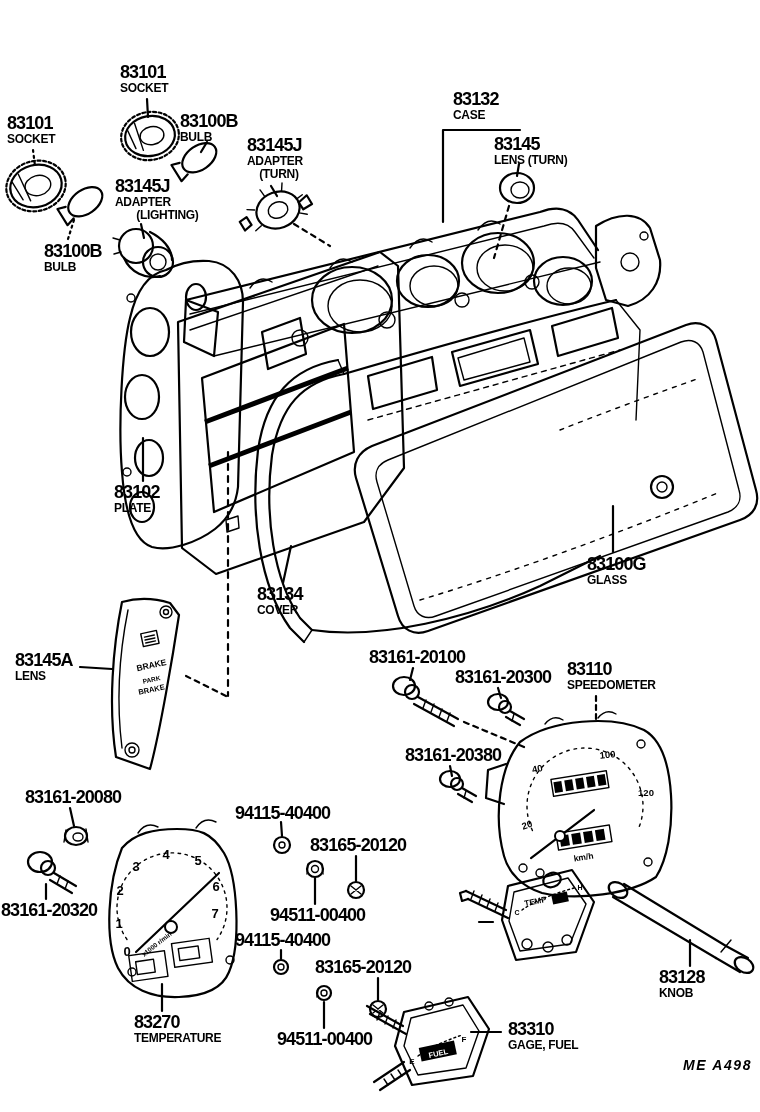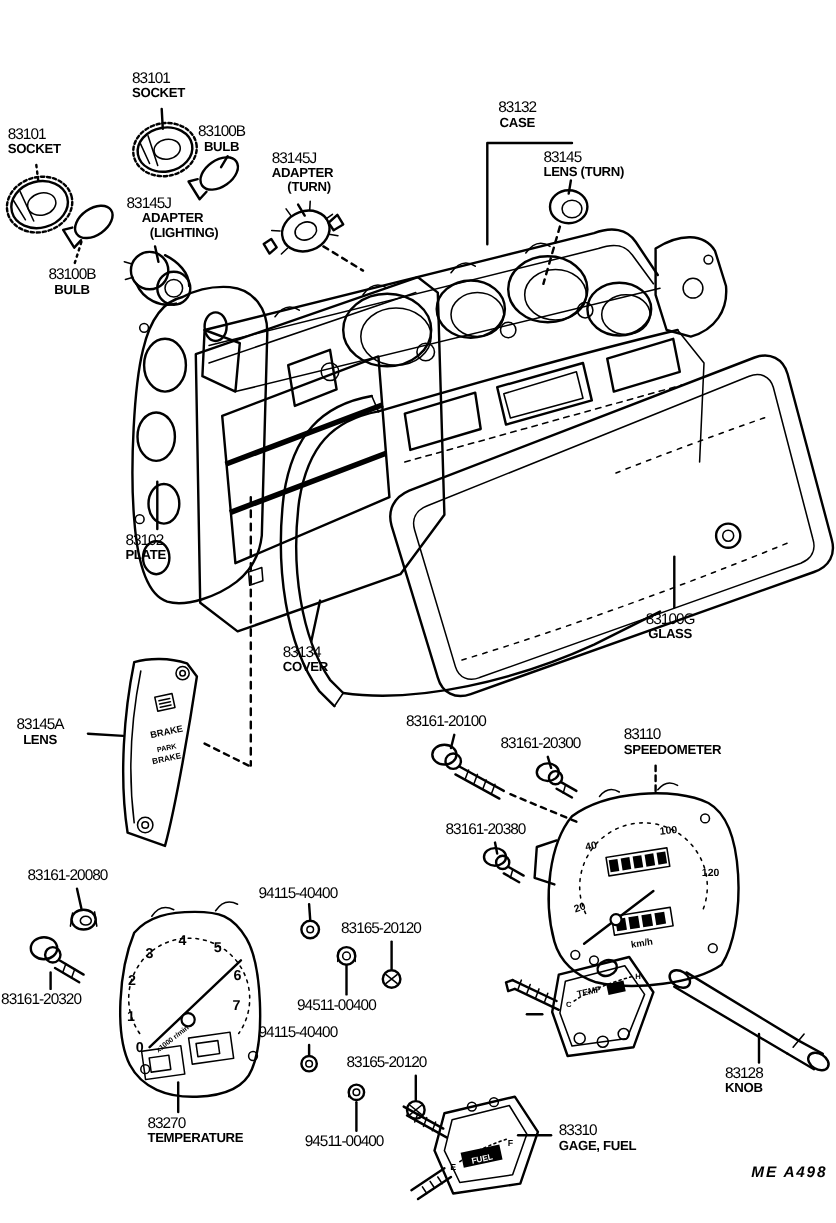--- a/index.html
+++ b/index.html
@@ -8,22 +8,22 @@
   svg.art{position:absolute;left:0;top:0;}
   svg.art *{vector-effect:none;}
   .ln{fill:none;stroke:#000;stroke-width:2.2;stroke-linecap:round;stroke-linejoin:round;}
   .thin{fill:none;stroke:#000;stroke-width:1.4;stroke-linecap:round;stroke-linejoin:round;}
   .thick{fill:none;stroke:#000;stroke-width:5;stroke-linecap:butt;}
   .blk{fill:#000;stroke:none;}
   .wht{fill:#fff;stroke:#000;stroke-width:2;}
   .gt{fill:#000;stroke:none;font-family:"Liberation Sans",sans-serif;font-weight:700;}
   .gtw{fill:#fff;stroke:none;font-family:"Liberation Sans",sans-serif;font-weight:700;}
   .callout{position:absolute;line-height:1.02;}
-  .code{display:block;font-size:14px;font-weight:400;letter-spacing:-0.9px;white-space:pre;}
-  .pname{display:block;font-size:12px;font-weight:700;letter-spacing:-0.3px;white-space:pre;margin-top:1px;text-align:center;}
+  .code{display:block;font-size:18px;font-weight:700;letter-spacing:-0.9px;white-space:pre;}
+  .pname{display:block;font-size:12px;font-weight:700;letter-spacing:-0.3px;white-space:pre;margin-top:1px;}
   .footer{position:absolute;font-size:14px;font-weight:700;font-style:italic;letter-spacing:1.6px;}
 </style>
 </head>
 <body>
 
 <div class="stage">
 
 <svg class="art" width="760" height="1112" viewBox="0 0 760 1112">
   <defs>
     <pattern id="hatch" patternUnits="userSpaceOnUse" width="6" height="6" patternTransform="rotate(38)">

